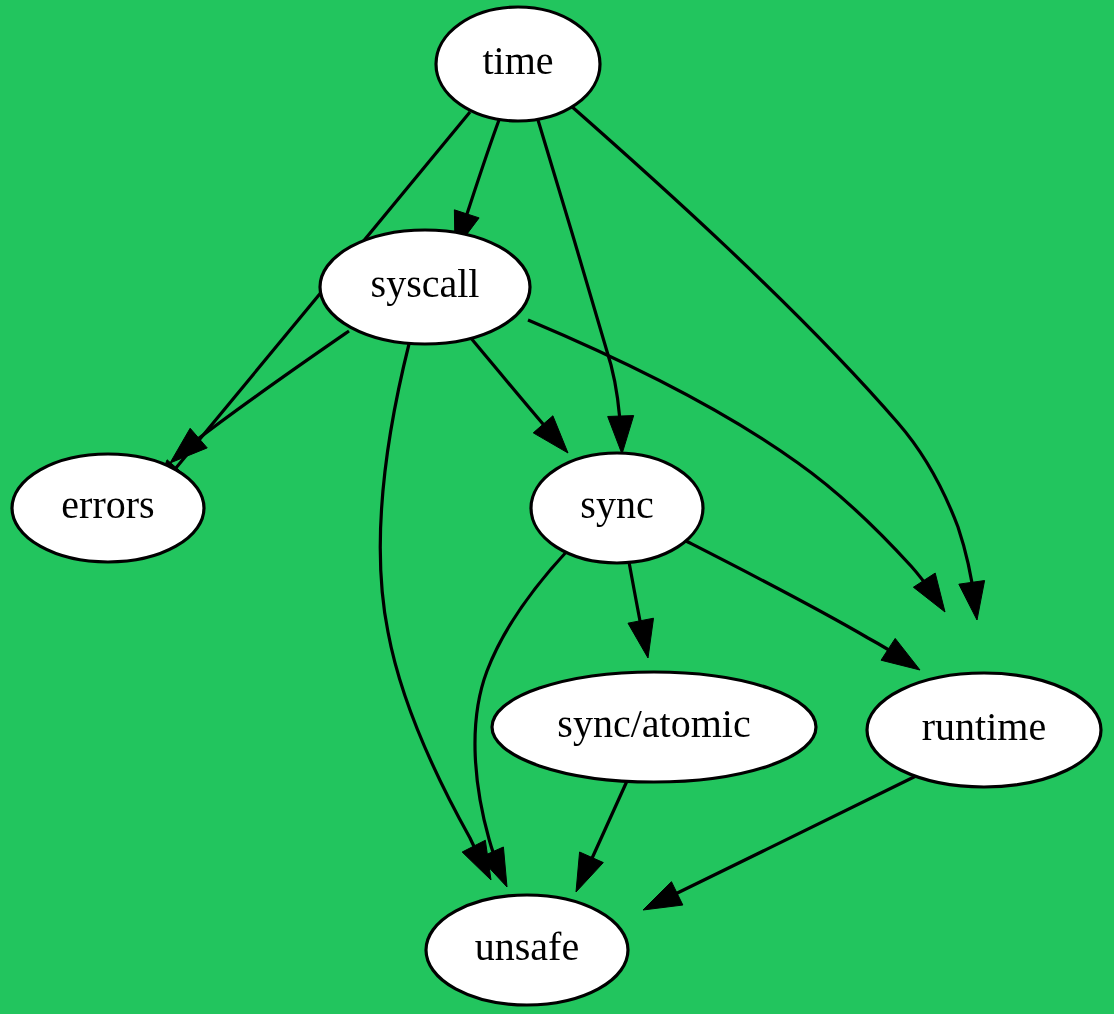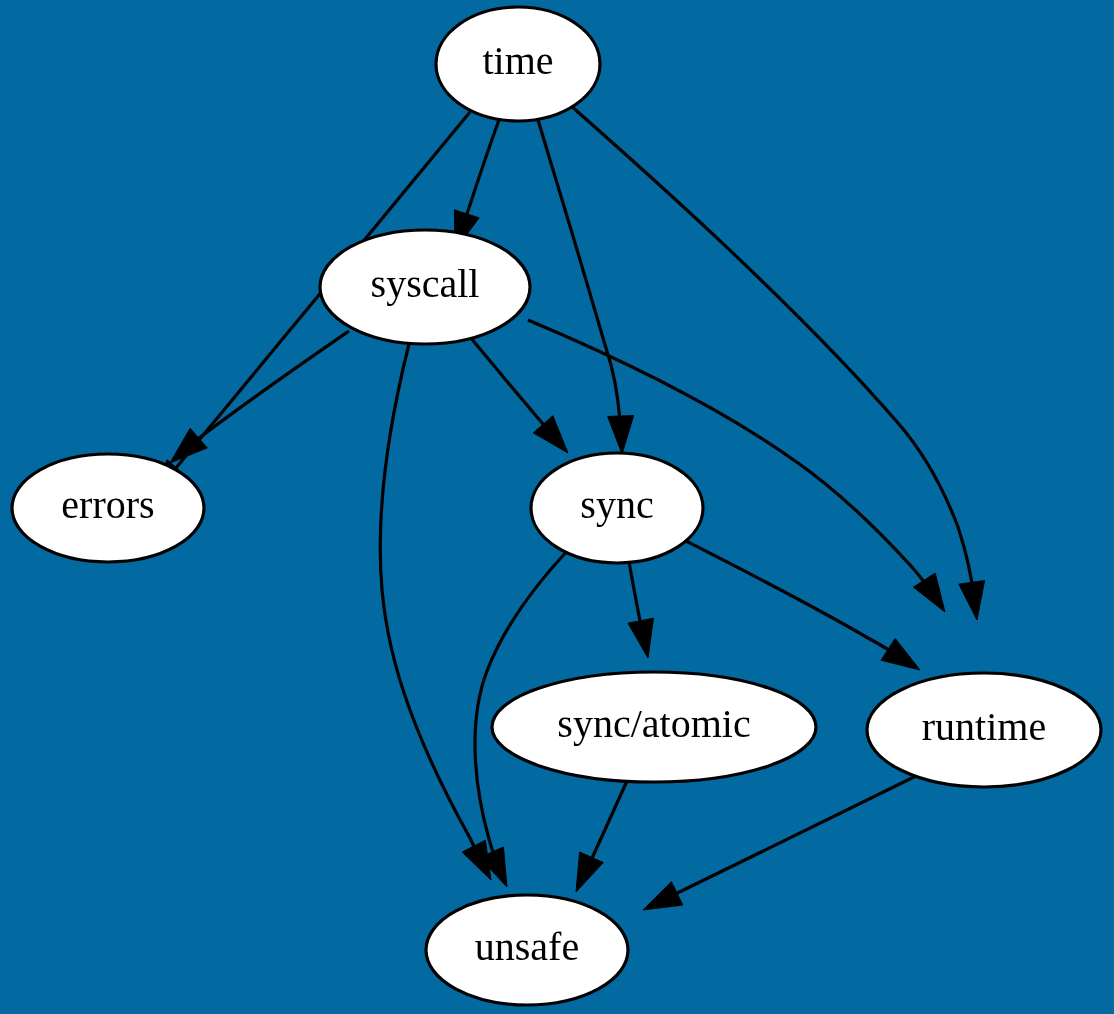--- a/index.html
+++ b/index.html
@@ -5,21 +5,21 @@
 <style>
   html, body {
     margin: 0;
     padding: 0;
     background: #ffffff;
   }
   #graph-canvas {
     position: relative;
     width: 1114px;
     height: 1014px;
-    background: #0369a1;
+    background: #22c55e;
     overflow: hidden;
   }
   svg.graph-svg {
     display: block;
     width: 1114px;
     height: 1014px;
   }
   .node-ellipse {
     fill: #ffffff;
     stroke: #000000;

